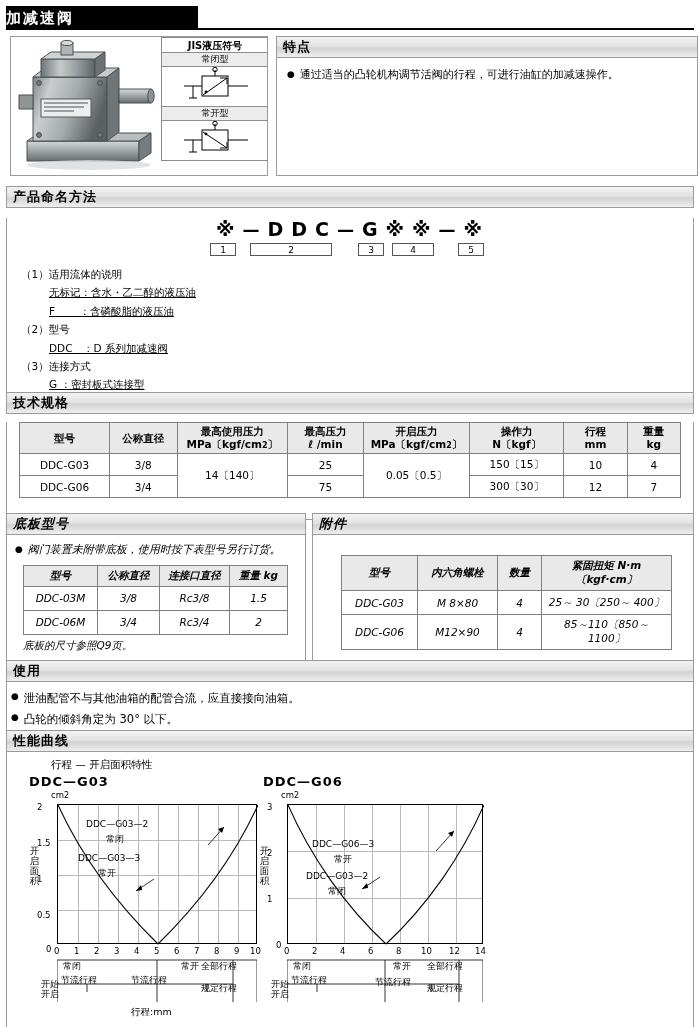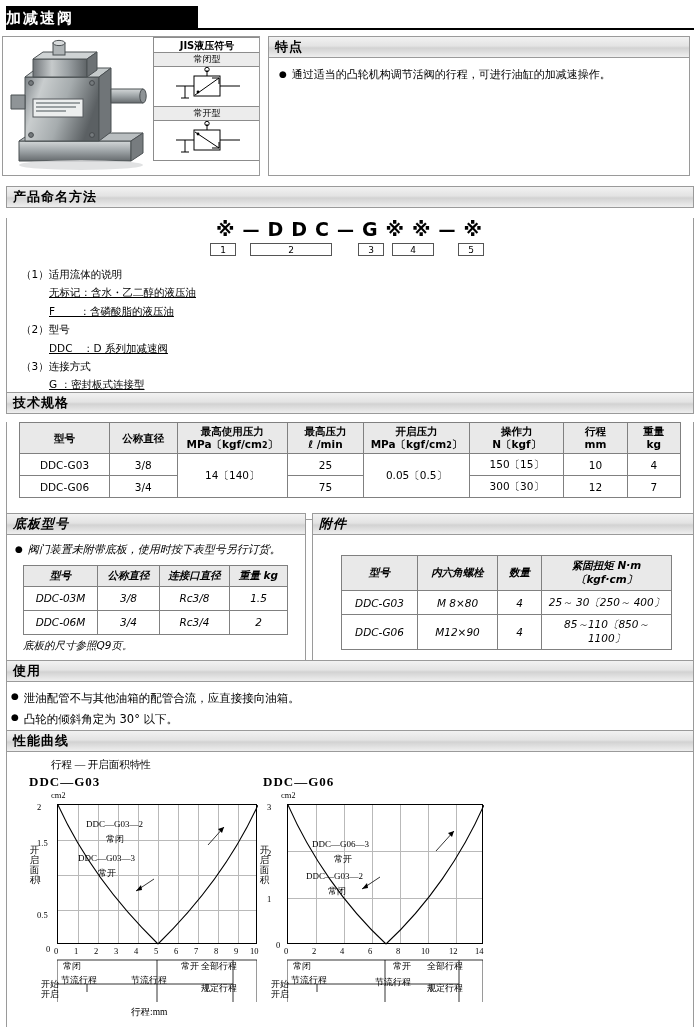--- a/index.html
+++ b/index.html
@@ -39,21 +39,21 @@
     letter-spacing: 2px;
     width: 192px;
   }
   .maintitle-wrap {
     position: absolute; left: 6px; top: 6px; width: 688px; height: 24px;
     border-bottom: 2px solid #000;
   }
 
   
   .topbox {
-    position: absolute; left: 2px; top: 36px; width: 611px; height: 140px;
+    position: absolute; left: 10px; top: 36px; width: 611px; height: 140px;
   }
   .photo-panel {
     position: absolute; left: 0; top: 0; width: 258px; height: 140px;
     border: 1px solid #9a9a9a; background: #fff; overflow: hidden;
   }
   .jis-panel {
     position: absolute; left: 150px; top: 0; width: 108px; height: 140px;
     background: #fff;
   }
   .jis-head {
@@ -120,21 +120,21 @@
 
   .note { font-size: 11px; line-height: 1.6; }
   .tbl2 { font-size: 10.5px; margin: 6px 0 4px 8px; }
   .tbl2 th, .tbl2 td { border: 1px solid #808080; text-align: center; padding: 3px 5px; }
   .tbl2 th { background: #e9e9e9; font-weight: bold; }
   .tbl2 td { background: #fff; height: 24px; }
 
   .usebody { padding: 6px 4px 4px 4px; font-size: 11.5px; line-height: 1.85; }
 
   
-  .charts { position: relative; height: 260px; font-family: Liberation Serif, serif; }
+  .charts { position: relative; height: 260px; }
   .chartblock { position: absolute; top: 0; }
   .chart-caption { font-size: 10.5px; }
   .chart-title { font-size: 13px; font-weight: bold; letter-spacing: 1px; }
   .plot {
     position: relative; border: 1px solid #000; background: #fff;
   }
   .gl { position: absolute; background: #b9b9b9; }
   .glv { width: 1px; top: 0; bottom: 0; }
   .glh { height: 1px; left: 0; right: 0; }
   .axlabel { position: absolute; font-size: 8.5px; }

